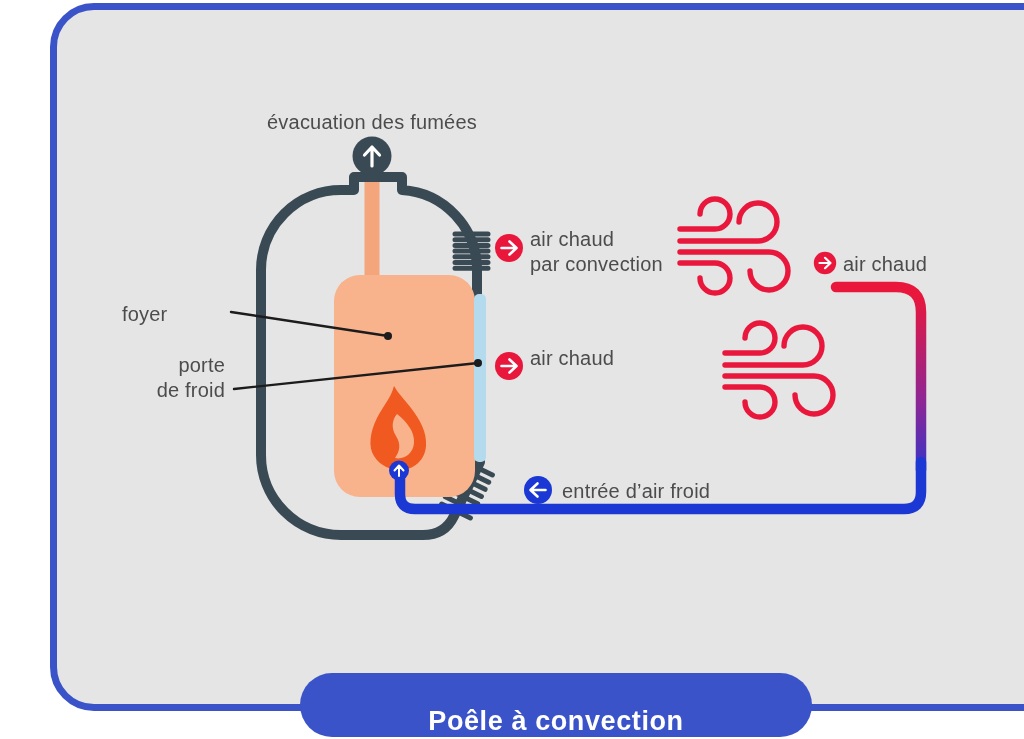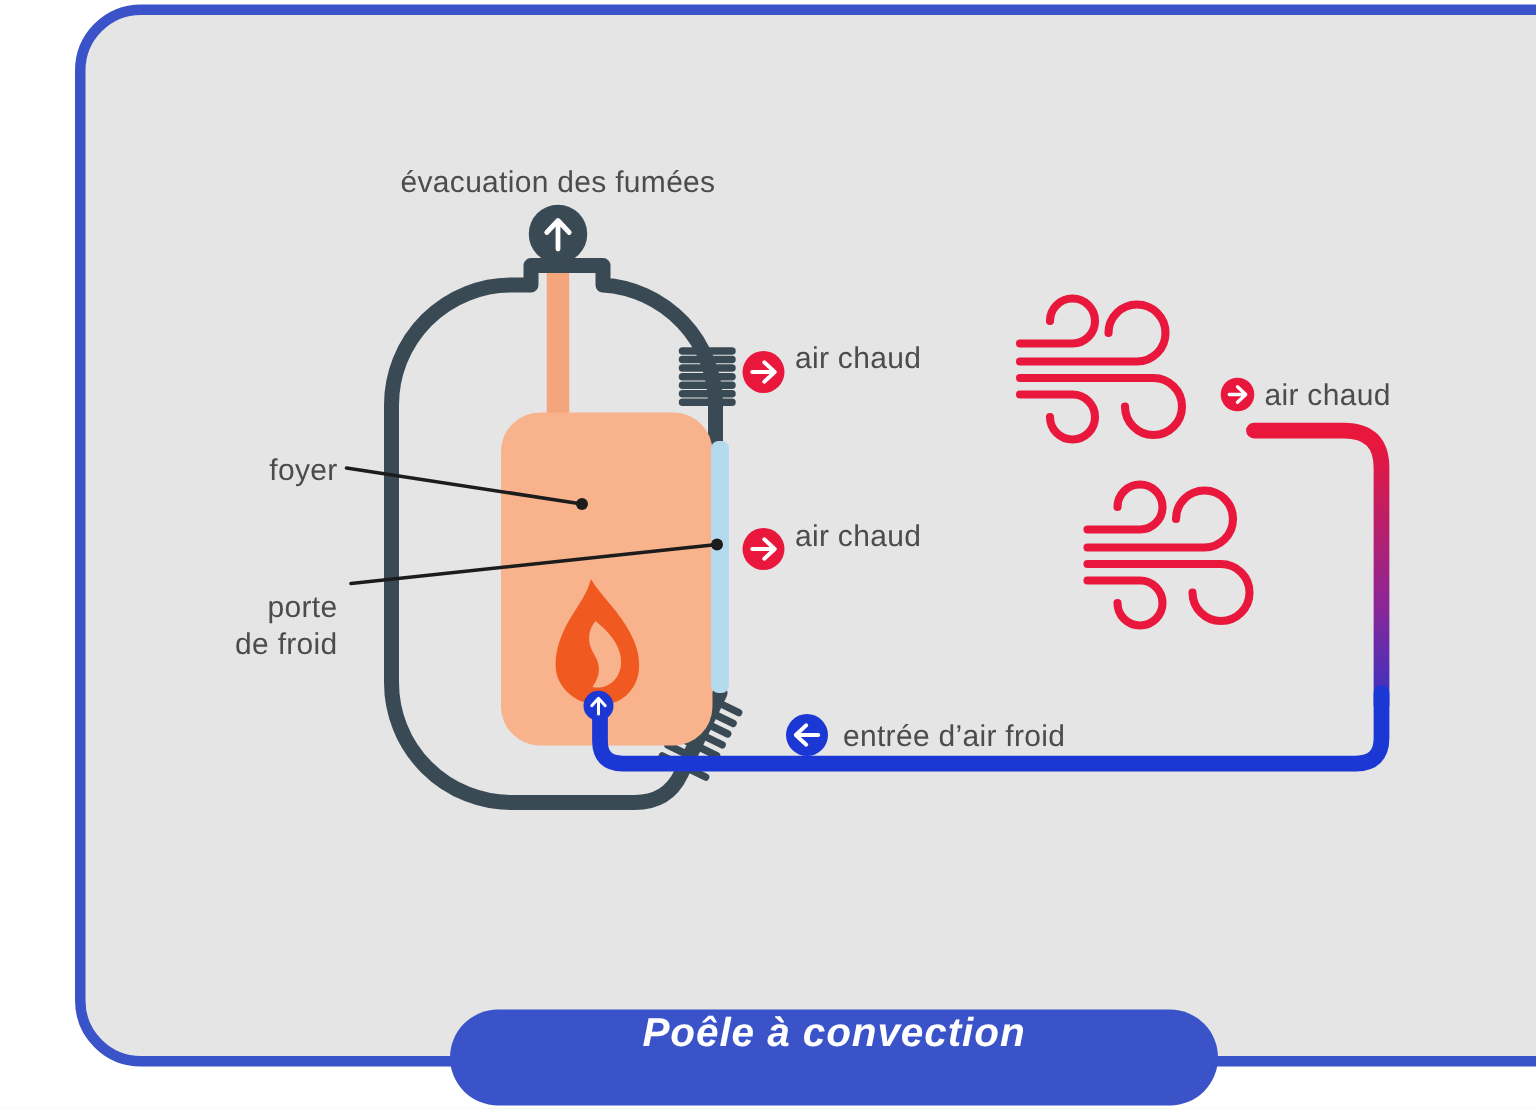--- a/index.html
+++ b/index.html
@@ -4,28 +4,28 @@
 <style>
   html,body{margin:0;padding:0;background:#ffffff;}
   body{width:1024px;height:739px;overflow:hidden;font-family:"Liberation Sans",sans-serif;}
   .stage{position:relative;width:1024px;height:739px;margin-left:47px;}
   .card{position:absolute;left:3px;top:3px;width:1018px;height:708px;box-sizing:border-box;
         border:7px solid var(--brand_blue);border-radius:44px;background:var(--card_bg);}
   .art{position:absolute;left:0;top:0;width:1024px;height:739px;}
   .lbl{position:absolute;color:var(--text_gray);font-size:20px;line-height:25px;letter-spacing:0.2px;}
   .lbl span{display:block;}
   .lbl-evac{left:155px;top:110px;width:340px;text-align:center;}
-  .lbl-foyer{left:75px;top:302px;width:103px;text-align:right;}
-  .lbl-porte{left:75px;top:393px;width:103px;text-align:right;}
+  .lbl-foyer{left:75px;top:302px;width:103px;text-align:left;}
+  .lbl-porte{left:75px;top:353px;width:103px;text-align:right;}
   .lbl-conv{left:483px;top:227px;}
   .lbl-ray{left:483px;top:346px;}
   .lbl-airchaud{left:796px;top:252px;}
   .lbl-entree{left:515px;top:479px;}
   .banner{position:absolute;left:253px;top:673px;width:512px;height:64px;border-radius:32px;
-          background:var(--brand_blue);display:flex;align-items:flex-start;justify-content:center;font-style:italic;}
+          background:var(--brand_blue);display:flex;align-items:flex-end;justify-content:center;}
   .banner span{color:#ffffff;font-size:27px;font-weight:700;letter-spacing:0.6px;}
 </style>
 </head>
 <body>
 
 <div class="stage">
 
   <div class="card"></div>
 
   <svg class="art" viewBox="0 0 1024 739">
@@ -126,20 +126,21 @@
     <span>foyer</span>
   </div>
 
   <div class="lbl lbl-porte">
     <span>porte</span>
     <span>de froid</span>
   </div>
 
   <div class="lbl lbl-conv">
     <span>air chaud</span>
+    <span>par convection</span>
   </div>
 
   <div class="lbl lbl-ray">
     <span>air chaud</span>
   </div>
 
   <div class="lbl lbl-airchaud">
     <span>air chaud</span>
   </div>
 

